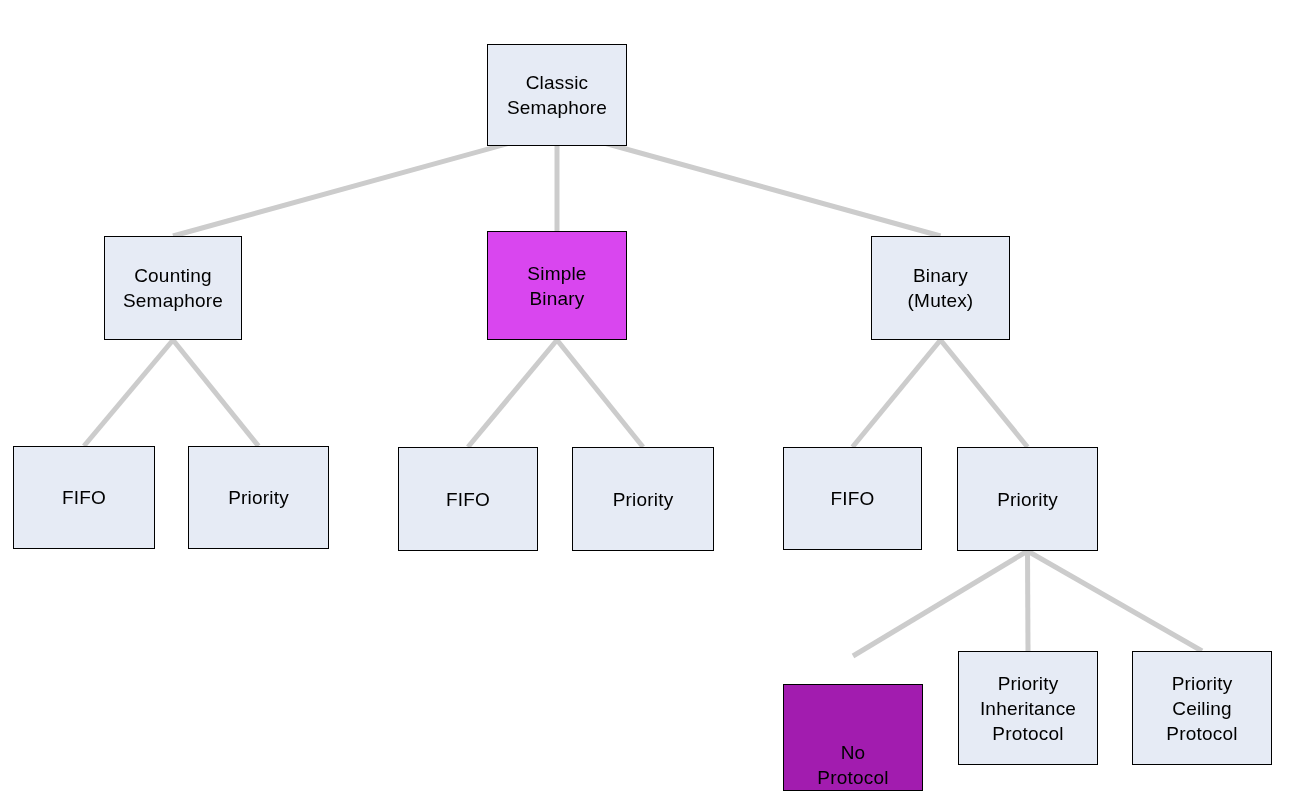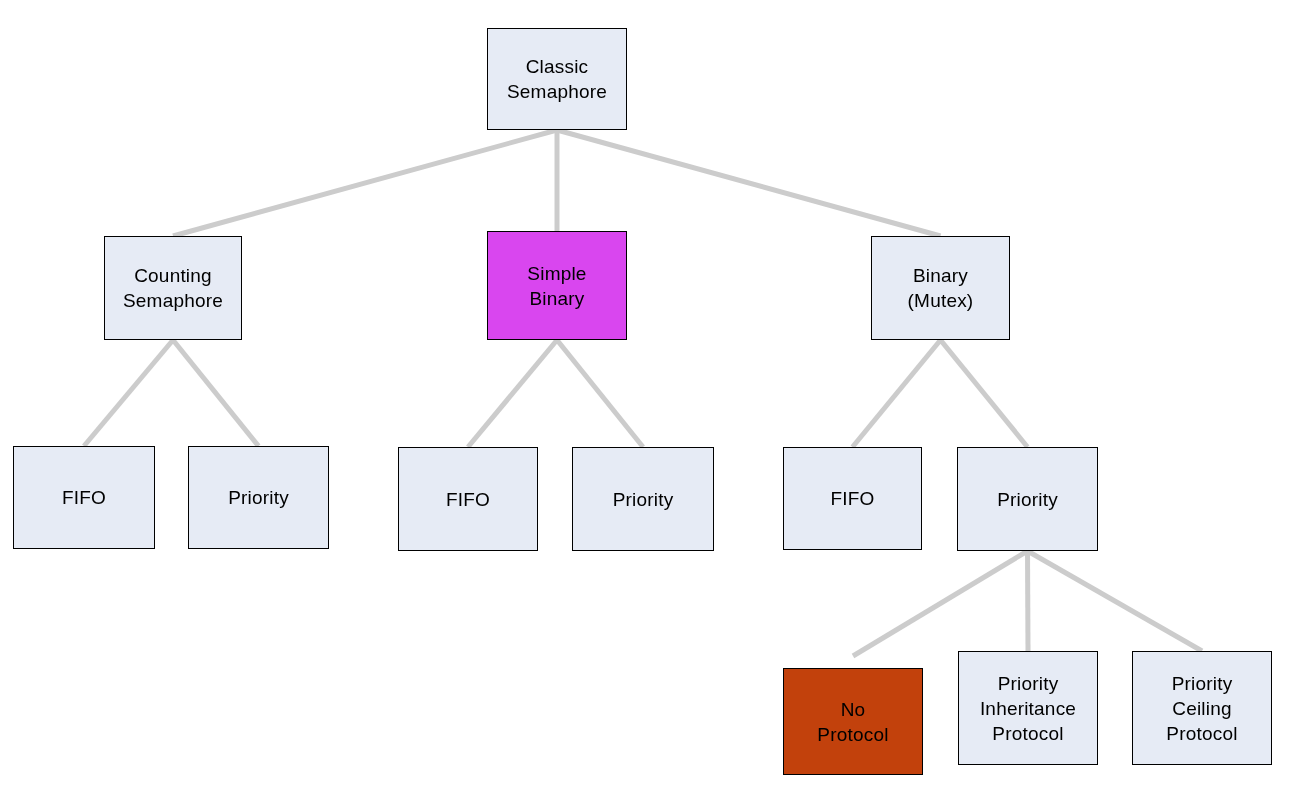--- a/index.html
+++ b/index.html
@@ -55,21 +55,21 @@
       <line x1="173" y1="340" x2="258.5" y2="446" stroke="#cccccc" stroke-width="5" stroke-linecap="butt"></line>
       <line x1="557" y1="340" x2="468" y2="447" stroke="#cccccc" stroke-width="5" stroke-linecap="butt"></line>
       <line x1="557" y1="340" x2="643" y2="447" stroke="#cccccc" stroke-width="5" stroke-linecap="butt"></line>
       <line x1="940.5" y1="340" x2="852.5" y2="447" stroke="#cccccc" stroke-width="5" stroke-linecap="butt"></line>
       <line x1="940.5" y1="340" x2="1027.5" y2="447" stroke="#cccccc" stroke-width="5" stroke-linecap="butt"></line>
       <line x1="1027.5" y1="551" x2="853" y2="656" stroke="#cccccc" stroke-width="5" stroke-linecap="butt"></line>
       <line x1="1027.5" y1="551" x2="1028" y2="651" stroke="#cccccc" stroke-width="5" stroke-linecap="butt"></line>
       <line x1="1027.5" y1="551" x2="1202" y2="651" stroke="#cccccc" stroke-width="5" stroke-linecap="butt"></line>
     </svg>
   <div id="node-layer">
-      <div class="node" style="left: 487px; top: 28px; width: 140px; height: 102px; background: rgb(230, 235, 245); border-color: rgb(0, 0, 0);">
+      <div class="node" style="left: 487px; top: 44px; width: 140px; height: 102px; background: rgb(230, 235, 245); border-color: rgb(0, 0, 0);">
         <span class="node-label" style="color: rgb(0, 0, 0);">Classic
 Semaphore</span>
       </div>
       <div class="node" style="left: 104px; top: 236px; width: 138px; height: 104px; background: rgb(230, 235, 245); border-color: rgb(0, 0, 0);">
         <span class="node-label" style="color: rgb(0, 0, 0); text-align: center;">Counting
 Semaphore</span>
       </div>
       <div class="node" style="left: 487px; top: 231px; width: 140px; height: 109px; background: #d946ef; border-color: rgb(0, 0, 0);">
         <span class="node-label" style="color: rgb(0, 0, 0);">Simple
 Binary</span>
@@ -89,21 +89,21 @@
       </div>
       <div class="node" style="left: 572px; top: 447px; width: 142px; height: 104px; background: rgb(230, 235, 245); border-color: rgb(0, 0, 0);">
         <span class="node-label" style="color: rgb(0, 0, 0);">Priority</span>
       </div>
       <div class="node" style="left: 783px; top: 447px; width: 139px; height: 103px; background: rgb(230, 235, 245); border-color: rgb(0, 0, 0);">
         <span class="node-label" style="color: rgb(0, 0, 0);">FIFO</span>
       </div>
       <div class="node" style="left: 957px; top: 447px; width: 141px; height: 104px; background: rgb(230, 235, 245); border-color: rgb(0, 0, 0);">
         <span class="node-label" style="color: rgb(0, 0, 0);">Priority</span>
       </div>
-      <div class="node" style="left: 783px; top: 668px; width: 140px; height: 107px; background: #c2410c; border-color: rgb(0, 0, 0);">
+      <div class="node" style="left: 783px; top: 684px; width: 140px; height: 107px; background: #a21caf; border-color: rgb(0, 0, 0); align-items: flex-end;">
         <span class="node-label" style="color: rgb(0, 0, 0);">No
 Protocol</span>
       </div>
       <div class="node" style="left: 958px; top: 651px; width: 140px; height: 114px; background: rgb(230, 235, 245); border-color: rgb(0, 0, 0);">
         <span class="node-label" style="color: rgb(0, 0, 0);">Priority
 Inheritance
 Protocol</span>
       </div>
       <div class="node" style="left: 1132px; top: 651px; width: 140px; height: 114px; background: rgb(230, 235, 245); border-color: rgb(0, 0, 0);">
         <span class="node-label" style="color: rgb(0, 0, 0);">Priority

